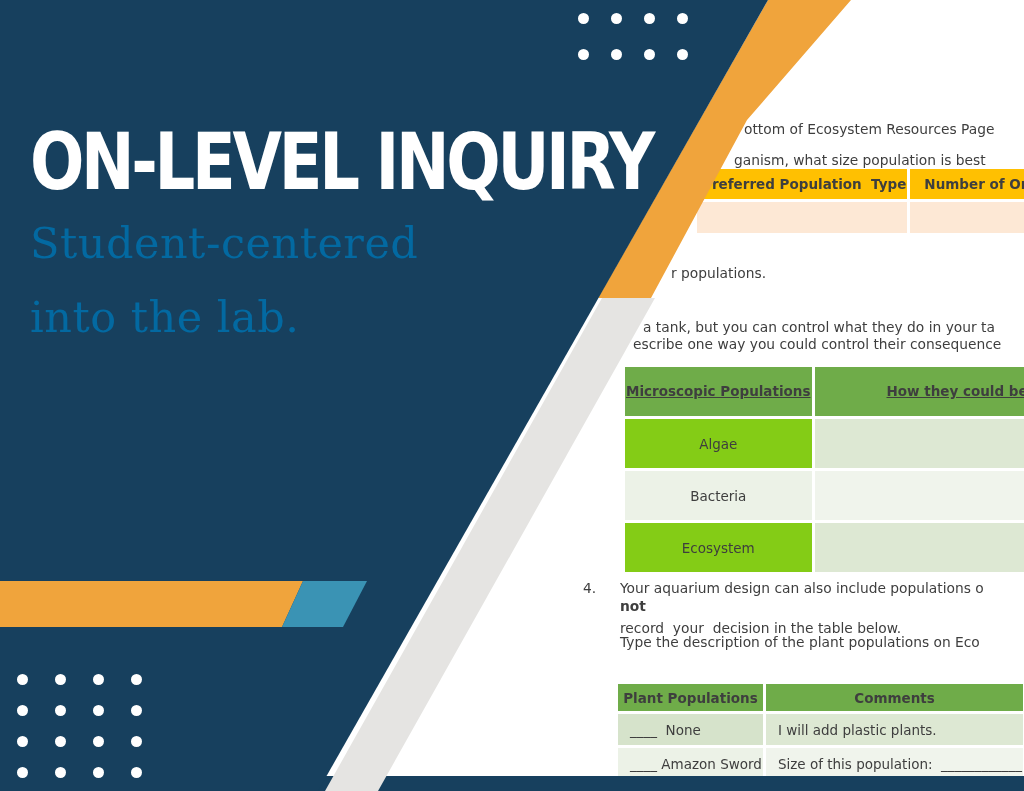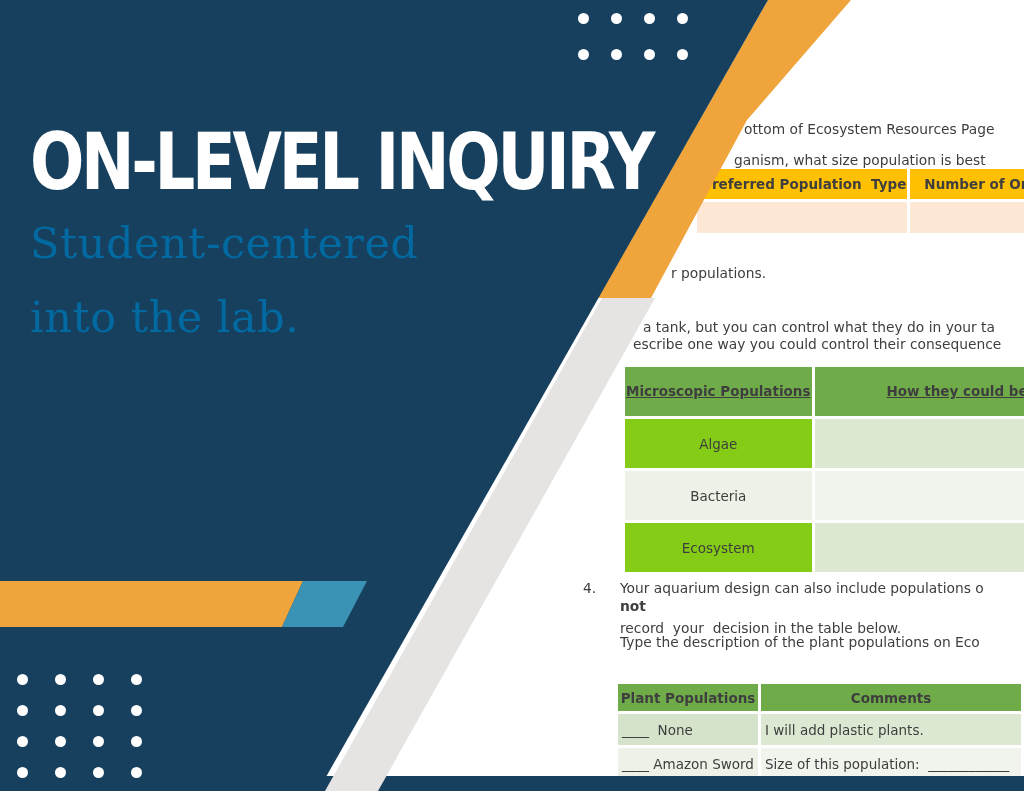--- a/index.html
+++ b/index.html
@@ -40,21 +40,21 @@
   .tbl-pref td{background:#FDE8D5;height:29px;}
   
   .tbl-micro{left:622px;top:364px;}
   .tbl-micro th{background:#6FAC49;color:#fff;font-weight:bold;font-size:14px;height:47px;vertical-align:middle;white-space:normal;line-height:1.25;text-decoration:underline;}
   .tbl-micro td{height:47px;font-size:14px;text-align:center;vertical-align:middle;}
   .tbl-micro tr.odd  td.c1{background:#84cc16;text-align:center;} .tbl-micro tr.odd  td.c2{background:#DDE8D3;}
   .tbl-micro tr.even td.c1{background:#ECF2E7;margin-left:40px;} .tbl-micro tr.even td.c2{background:#F0F4EC;}
   
   .tbl-plant{left:615px;top:681px;}
   .tbl-plant th{background:#6FAC49;color:#fff;font-weight:bold;height:25px;text-align:center;vertical-align:middle;}
-  .tbl-plant td{height:29px;vertical-align:middle;padding-left:4px;text-align:left;}
+  .tbl-plant td{height:29px;vertical-align:middle;padding-left:12px;text-align:left;}
   .tbl-plant tr.odd  td.c1{background:#D6E3CB;} .tbl-plant tr.odd  td.c2{background:#DDE8D3;}
   .tbl-plant tr.even td.c1{background:#ECF2E7;} .tbl-plant tr.even td.c2{background:#F0F4EC;}
 </style>
 </head>
 <body>
 
 <div class="canvas">
 
   <div class="layer page">
     <div class="docline" style="left:744px;top:121px">ottom of Ecosystem Resources Page</div>

